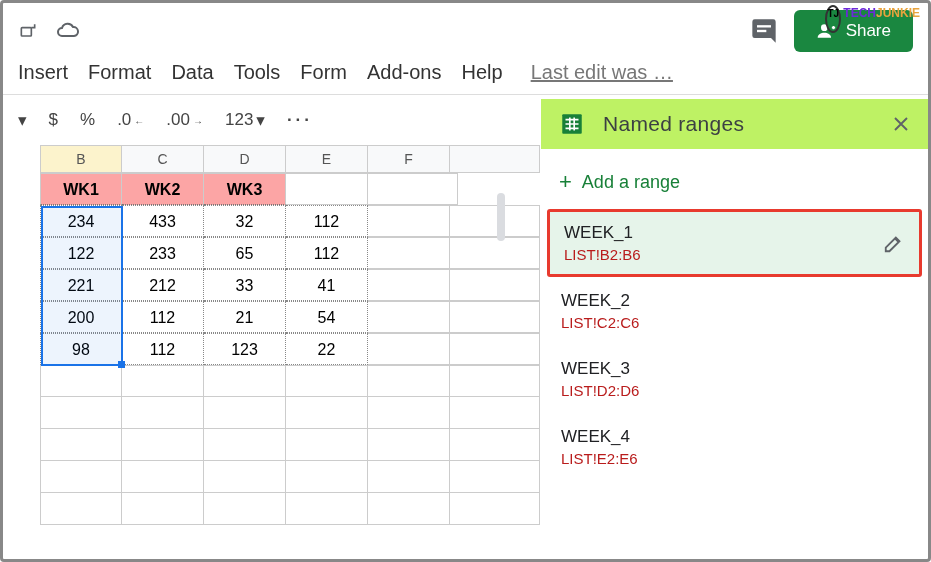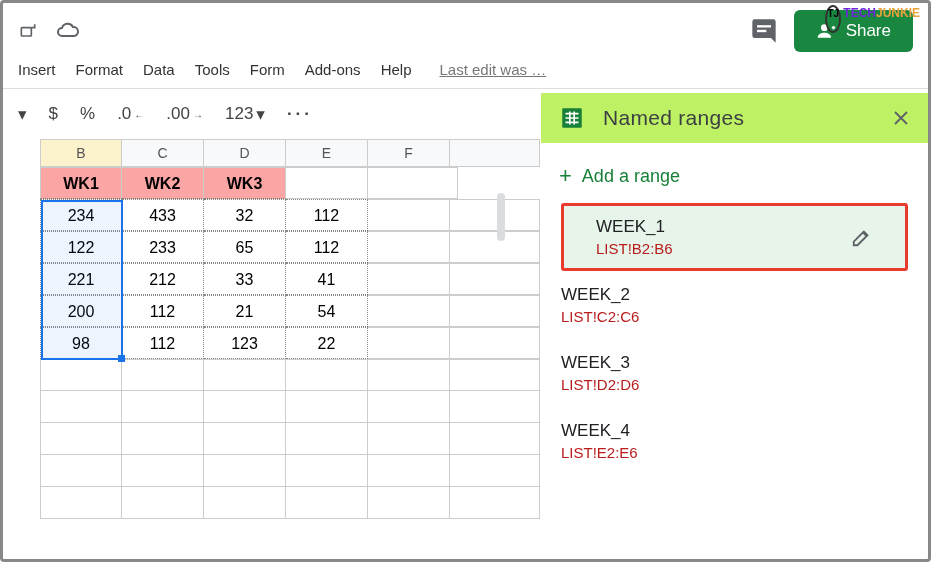--- a/index.html
+++ b/index.html
@@ -8,21 +8,21 @@
     .topbar { display: flex; justify-content: space-between; align-items: center; padding: 8px 15px 0 15px; height: 48px; }
     .topbar-left { display: flex; gap: 18px; align-items: center; color: #5f6368; }
     .topbar-right { display: flex; gap: 16px; align-items: center; }
     .share-btn { background: #1a8740; color: #fff; border: none; border-radius: 6px; padding: 11px 22px; font-size: 17px; font-weight: 500; display: flex; align-items: center; gap: 10px; cursor: pointer; }
     .comment-icon { color: #5f6368; cursor: pointer; }
     .watermark { position: absolute; top: 2px; right: 8px; font-size: 12px; font-weight: bold; }
     .watermark .tj-circle { display: inline-block; width: 16px; height: 28px; border: 2px solid #333; border-radius: 50%; text-align: center; line-height: 13px; font-size: 10px; margin-right: 2px; }
     .watermark .tech { color: #6d28d9; }
     .watermark .junkie { color: #e8a33d; }
     
-    .menubar { display: flex; align-items: center; padding: 10px 15px; gap: 20px; font-size: 15px; color: #333; border-bottom: 1px solid #ddd; }
+    .menubar { display: flex; align-items: center; padding: 10px 15px; gap: 20px; font-size: 20px; color: #333; border-bottom: 1px solid #ddd; }
     .menubar span { cursor: pointer; }
     .last-edit { color: #777; text-decoration: underline; margin-left: 8px; }
     
     .toolbar { display: flex; align-items: center; padding: 10px 15px; gap: 22px; font-size: 17px; color: #444; height: 50px; }
     .tool-item { cursor: pointer; display: flex; align-items: center; gap: 3px; }
     .dots { letter-spacing: 3px; font-weight: bold; }
     .collapse-arrow { margin-left: auto; margin-right: 30px; cursor: pointer; color: #555; font-size: 20px; }
     
     .main { display: flex; height: calc(100% - 155px); }
     
@@ -53,21 +53,21 @@
     
     .sidepanel { flex: 1; border-left: 1px solid #fff; padding: 0; }
     .sp-header { display: flex; align-items: center; padding: 0 18px; gap: 18px; color: #3c4043; height: 50px; margin-top: -46px; background: #bef264; position: relative; }
     .sp-title { font-size: 21px; color: #3c4043; letter-spacing: 0.3px; }
     .sp-close { margin-left: auto; cursor: pointer; font-size: 20px; color: #5f6368; }
     .sheets-ico { color: #188038; }
     
     .add-range { padding: 20px 18px 14px 18px; display: flex; align-items: center; gap: 10px; color: #188038; font-size: 18px; cursor: pointer; font-weight: 500;}
     
     .range-item { padding: 14px 20px; display: flex; align-items: center; position: relative; cursor: pointer; }
-    .range-item.sel { background: #e6f4ea; border: 3px solid #e83a2e; border-radius: 3px; margin: 0 20px; padding: 11px 32px;}
+    .range-item.sel { background: #e6f4ea; border: 3px solid #e83a2e; border-radius: 3px; margin: 0 6px; padding: 11px 14px;}
     .range-info .r-name { font-size: 17px; color: #202124; margin-bottom: 3px; }
     .range-info .r-ref { font-size: 15px; color: #b91c1c; }
     .edit-ico { margin-left: auto; color: #5f6368; cursor: pointer; }
     
     .row .cell.colB { border-left: 1px solid #ccc;}
     .grid { margin-left: 37px;}
     
     svg { display: block; }
   </style>
 </head>

